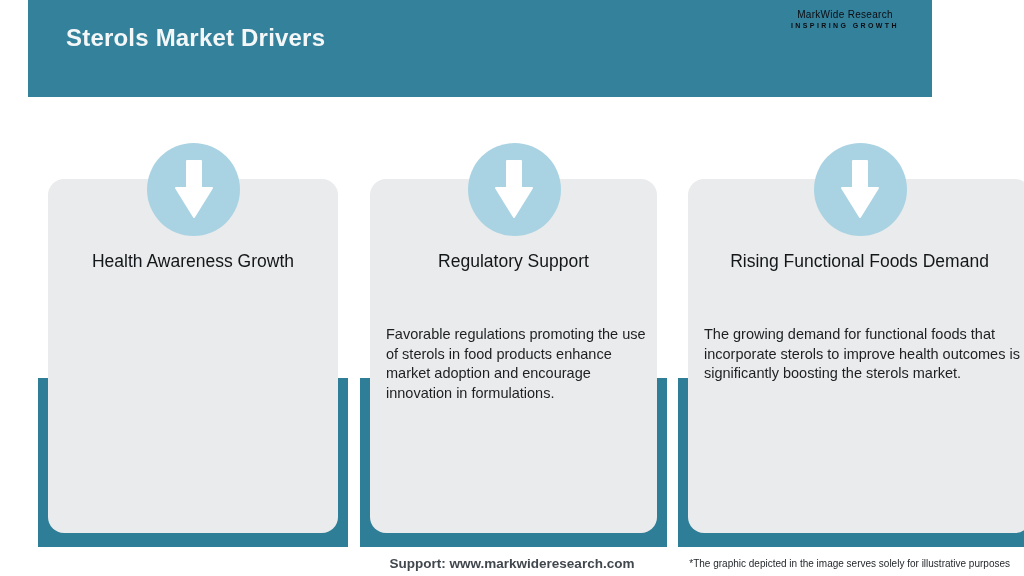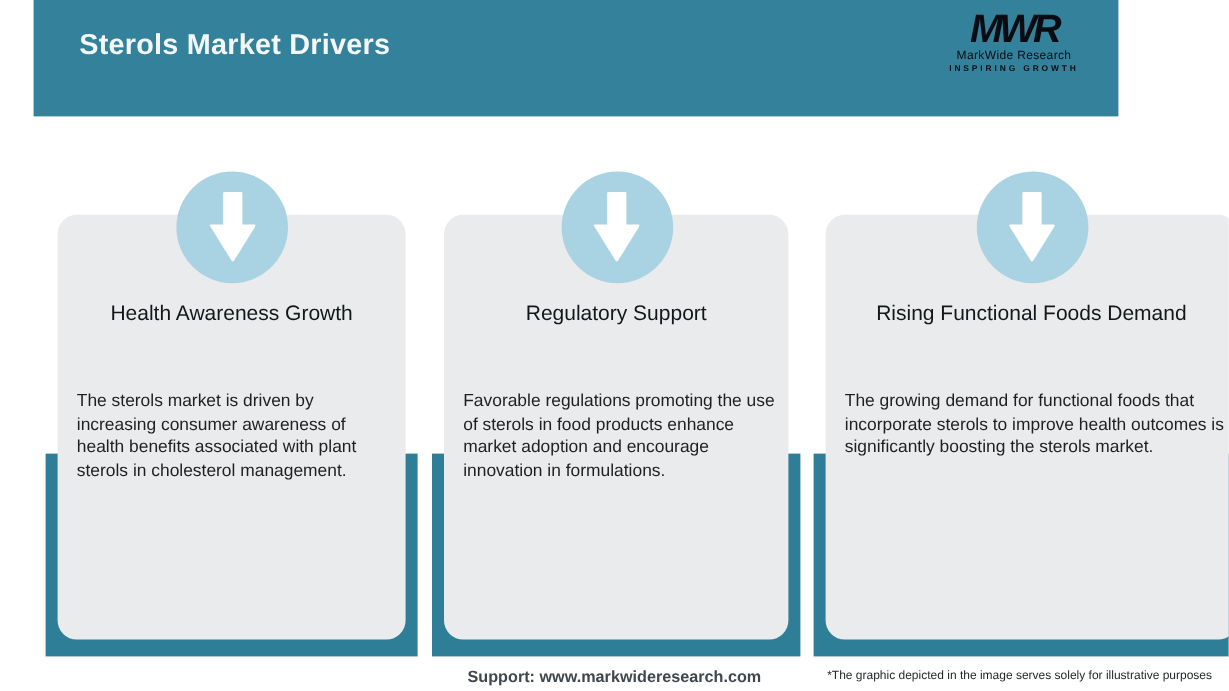--- a/index.html
+++ b/index.html
@@ -139,36 +139,34 @@
   }
 </style>
 </head>
 <body>
 
 <div class="page">
 
   <div class="header">
     <div class="page-title">Sterols Market Drivers</div>
     <div class="logo">
-      <div class="logo-monogram">MWR</div>
       <div class="logo-name">MarkWide Research</div>
       <div class="logo-tagline">INSPIRING GROWTH</div>
     </div>
   </div>
 
   <section class="col col1">
     <div class="backing"></div>
     <div class="card"></div>
     <div class="circle">
       <svg class="arrow-svg" viewBox="0 0 38 58" aria-hidden="true">
         <path d="M12 1 H26 V28 H37 L19 57 L1 28 H12 Z"></path>
       </svg>
     </div>
     <h2 class="card-title">Health Awareness Growth</h2>
-    <p class="card-text">The sterols market is driven by increasing consumer awareness of health benefits associated with plant sterols in cholesterol management.</p>
   </section>
 
   <section class="col col2">
     <div class="backing"></div>
     <div class="card"></div>
     <div class="circle">
       <svg class="arrow-svg" viewBox="0 0 38 58" aria-hidden="true">
         <path d="M12 1 H26 V28 H37 L19 57 L1 28 H12 Z"></path>
       </svg>
     </div>

